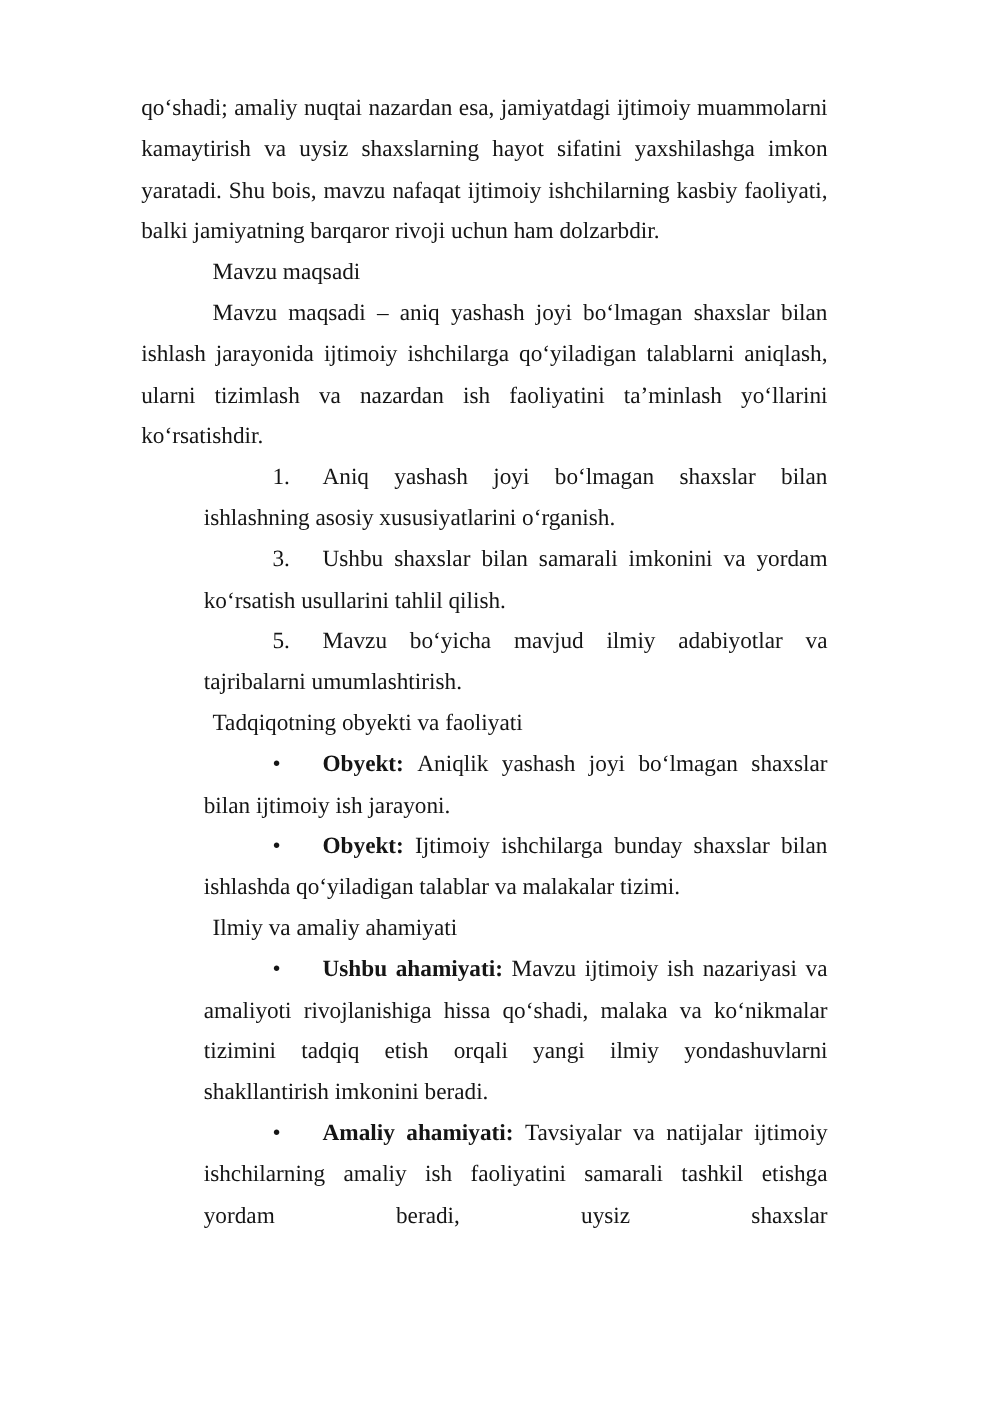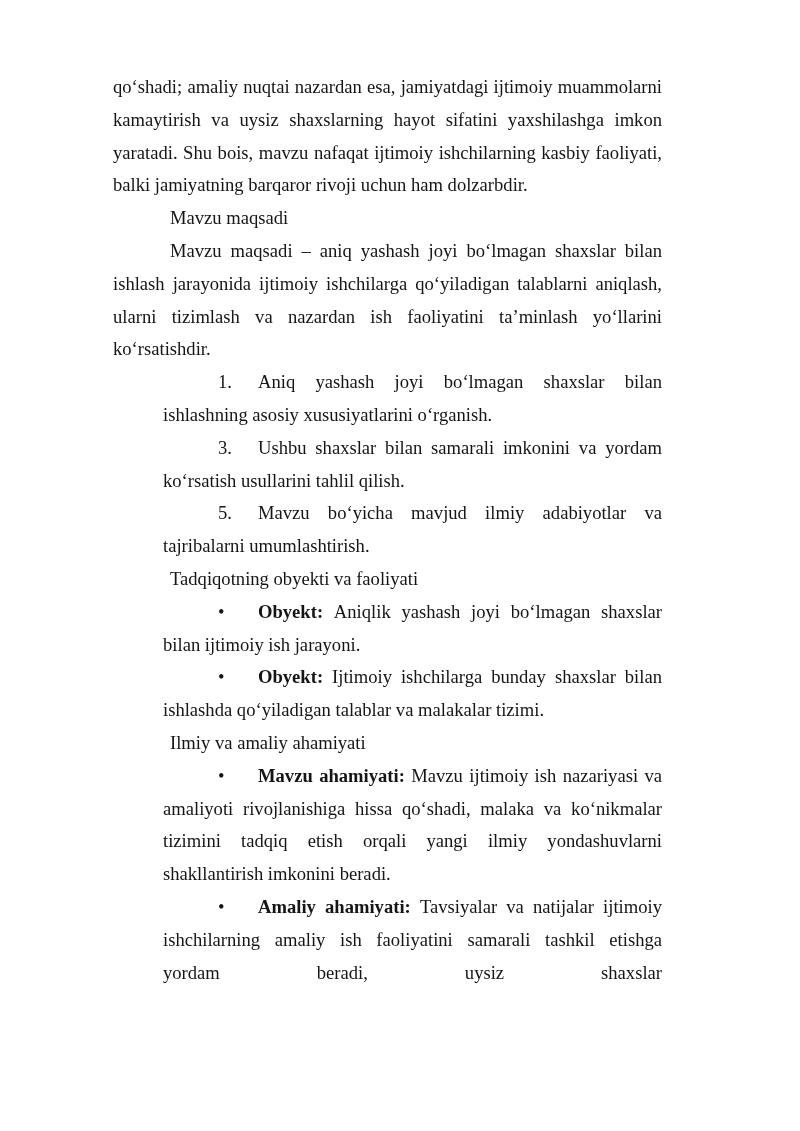--- a/index.html
+++ b/index.html
@@ -61,17 +61,17 @@
   <p class="list"><span class="marker">5.</span><span class="list-text">Mavzu boʻyicha mavjud ilmiy adabiyotlar va tajribalarni umumlashtirish.</span></p>
 
   <p class="heading">Tadqiqotning obyekti va faoliyati</p>
 
   <p class="list"><span class="marker">•</span><b class="label">Obyekt:</b><span class="list-text">Aniqlik yashash joyi boʻlmagan shaxslar bilan ijtimoiy ish jarayoni.</span></p>
 
   <p class="list"><span class="marker">•</span><b class="label">Obyekt:</b><span class="list-text">Ijtimoiy ishchilarga bunday shaxslar bilan ishlashda qoʻyiladigan talablar va malakalar tizimi.</span></p>
 
   <p class="heading">Ilmiy va amaliy ahamiyati</p>
 
-  <p class="list"><span class="marker">•</span><b class="label">Mavzu ahamiyati:</b><span class="list-text">Mavzu ijtimoiy ish nazariyasi va amaliyoti rivojlanishiga hissa qoʻshadi, malaka va koʻnikmalar tizimini tadqiq etish orqali yangi ilmiy yondashuvlarni shakllantirish imkonini beradi.</span></p>
+  <p class="list"><span class="marker">•</span><b class="label">Ushbu ahamiyati:</b><span class="list-text">Mavzu ijtimoiy ish nazariyasi va amaliyoti rivojlanishiga hissa qoʻshadi, malaka va koʻnikmalar tizimini tadqiq etish orqali yangi ilmiy yondashuvlarni shakllantirish imkonini beradi.</span></p>
 
   <p class="list cut"><span class="marker">•</span><b class="label">Amaliy ahamiyati:</b><span class="list-text">Tavsiyalar va natijalar ijtimoiy ishchilarning amaliy ish faoliyatini samarali tashkil etishga yordam beradi, uysiz shaxslar</span></p>
 
 </div>
 
 </body></html>

